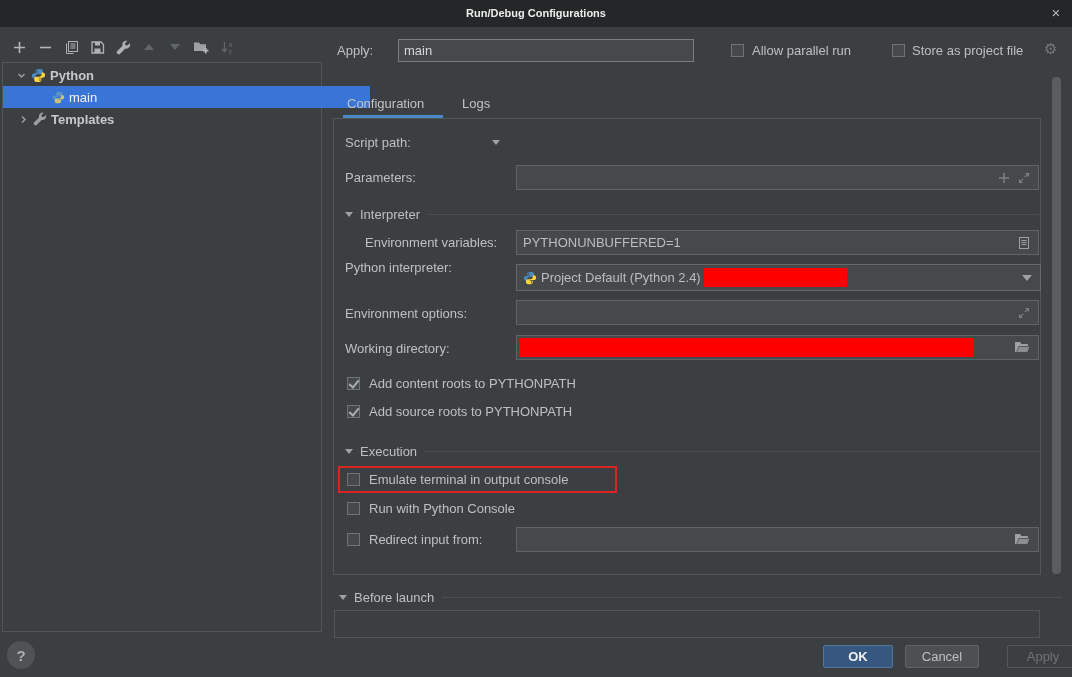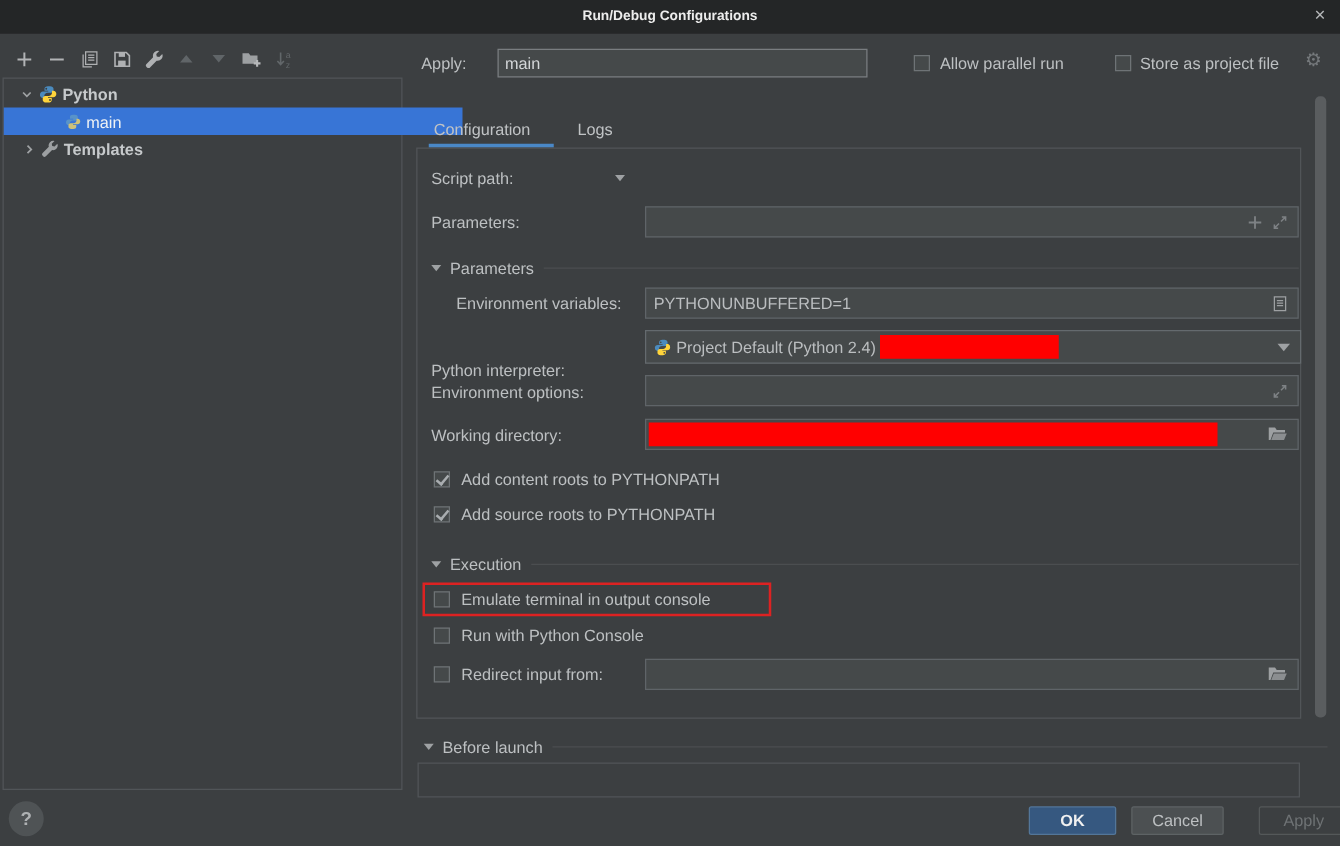--- a/index.html
+++ b/index.html
@@ -186,36 +186,36 @@
           <path d="M6 1v10M1 6h10" stroke="#7d8184" stroke-width="1.5" fill="none"></path>
         </svg>
       <svg width="12" height="12" viewBox="0 0 12 12" fill="none" stroke="#7d8184" stroke-width="1.2">
         <path d="M7.5 1.5h3v3M10.5 1.5L6.8 5.2M4.5 10.5h-3v-3M1.5 10.5l3.7-3.7"></path>
       </svg>
     </div>
   </div>
 
   <div class="sect" style="left:345px;top:206px;width:694px;">
     <div class="tri-dn"></div>
-    <span class="stext">Parameters</span>
+    <span class="stext">Interpreter</span>
     <div class="sline"></div>
   </div>
 
   <div class="lbl" style="left:365px;top:235px;">Environment variables:</div>
   <div class="field" style="left:516px;top:230px;width:523px;">
     <span class="ftext">PYTHONUNBUFFERED=1</span>
     <div class="ricons">
       <svg width="12" height="14" viewBox="0 0 12 14" fill="none" stroke="#9da0a2">
         <rect x="1.5" y="1.5" width="9" height="11"></rect>
           <path d="M3.5 4.5h5M3.5 6.5h5M3.5 8.5h5"></path>
       </svg>
     </div>
   </div>
 
-  <div class="lbl" style="left:345px;top:289px;">Python interpreter:</div>
+  <div class="lbl" style="left:345px;top:260px;">Python interpreter:</div>
   <div class="field combo" style="left:516px;top:264px;width:525px;height:27px;">
     <span>
       <svg width="14" height="14" viewBox="0 0 16 16">
         <path fill="#4b8bbe" d="M7.9 1C6.1 1 4.9 1.8 4.9 3.2V5h3.2v.6H3.6C2.1 5.6 1 6.7 1 8.3s1 2.8 2.5 2.8h1.2V9.4c0-1.5 1.3-2.7 2.8-2.7h3c1.2 0 2.1-1 2.1-2.2V3.2C12.6 1.9 11.3 1 9.8 1H7.9zM6.4 2.4a.8.8 0 1 1 0 1.6.8.8 0 0 1 0-1.6z"></path>
         <path fill="#ffd43b" d="M8.1 15c1.8 0 3-.8 3-2.2V11H7.9v-.6h4.5c1.5 0 2.6-1.1 2.6-2.7s-1-2.8-2.5-2.8h-1.2v1.7c0 1.5-1.3 2.7-2.8 2.7h-3c-1.2 0-2.1 1-2.1 2.2v1.3C3.4 14.1 4.7 15 6.2 15h1.9zm1.5-1.4a.8.8 0 1 1 0-1.6.8.8 0 0 1 0 1.6z"></path>
       </svg>
     </span>
     <span class="ftext">Project Default (Python 2.4)</span>
     <div class="red" style="width:143px;margin-left:3px;"></div>
     <div class="ricons">

